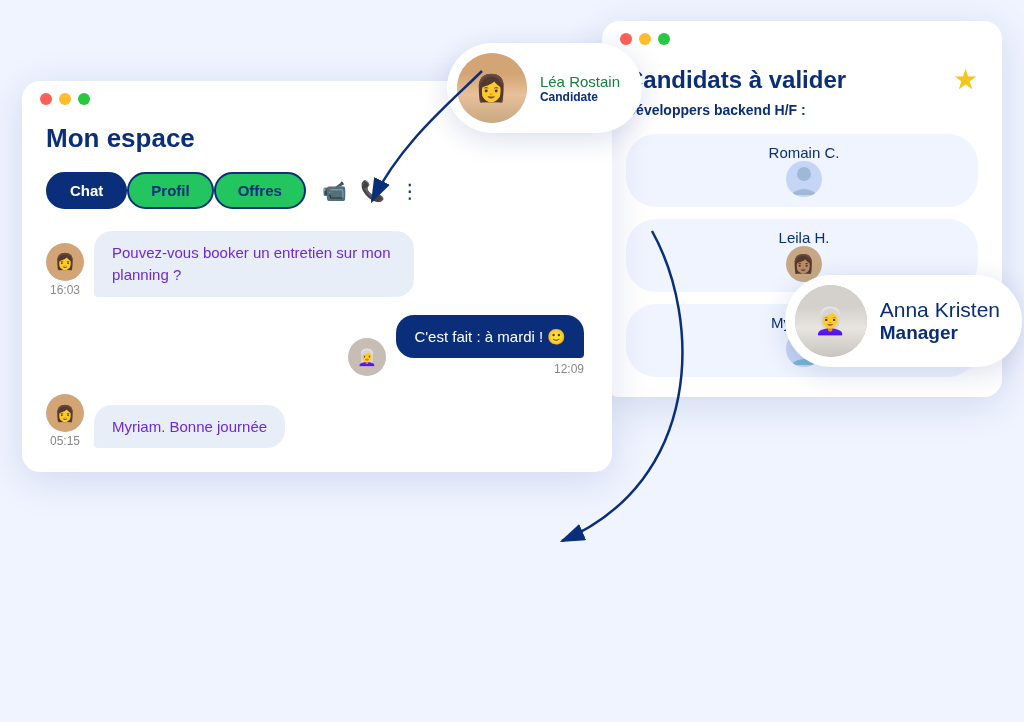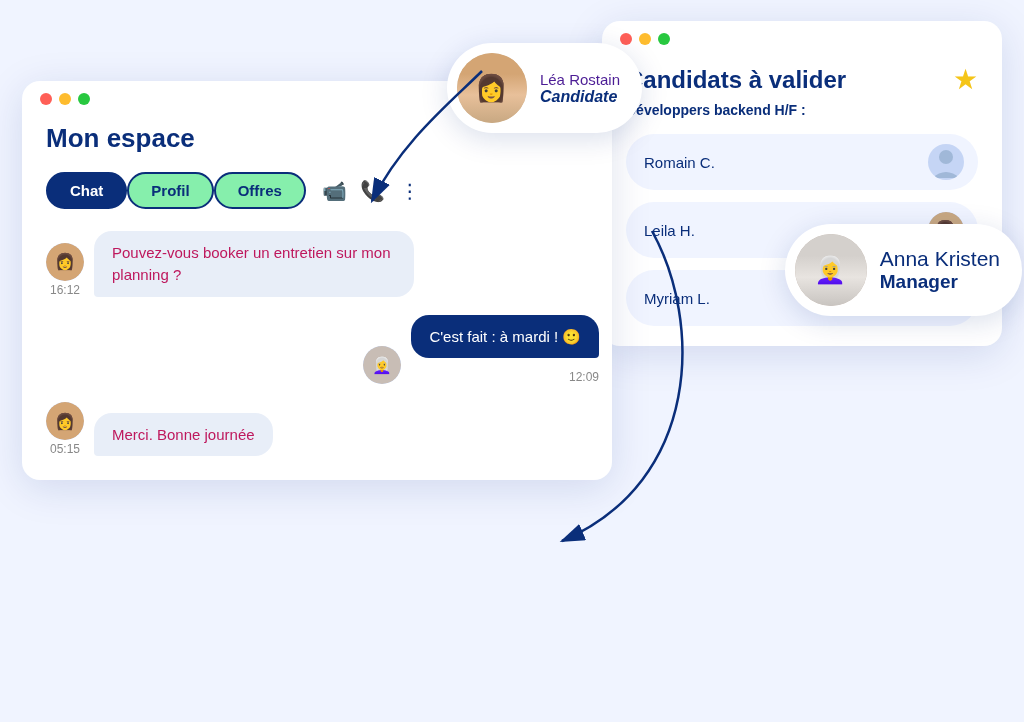--- a/index.html
+++ b/index.html
@@ -44,21 +44,21 @@
 
     .dot {
       width: 12px; height: 12px; border-radius: 50%;
       display: inline-block;
     }
     .dot-red { background: #ff5f57; }
     .dot-yellow { background: #febc2e; }
     .dot-green { background: #28c840; }
 
     .window-body {
-      padding: 0 13px 24px 24px;
+      padding: 0 28px 24px 24px;
     }
 
     .mon-espace-title {
       font-size: 26px;
       font-weight: 800;
       color: #0a2e7a;
       margin: 8px 0 18px 0;
     }
 
     .nav-tabs {
@@ -77,21 +77,21 @@
       border: 2px solid #0a2e7a;
     }
 
     .tab-btn.active {
       background: #0a2e7a;
       color: #fff;
       border-color: #0a2e7a;
     }
 
     .tab-btn.inactive {
-      background: #86efac;
+      background: #22c55e;
       color: #0a2e7a;
       border-color: #0a2e7a;
       text-align: center;
     }
 
     .nav-icons {
       display: flex;
       align-items: center;
       gap: 14px;
       margin-left: 16px;
@@ -137,35 +137,35 @@
     .msg-bubble {
       border-radius: 18px;
       padding: 11px 18px;
       font-size: 15px;
       max-width: 320px;
       line-height: 1.45;
     }
 
     .msg-bubble.left-bubble {
       background: #e8eef8;
-      color: #be185d;
+      color: #6d28d9;
       border-bottom-left-radius: 4px;
     }
 
     .msg-bubble.right-bubble {
       background: #0a2e7a;
       color: #fff;
       border-bottom-right-radius: 4px;
     }
 
     .msg-right-wrapper {
       display: flex;
       flex-direction: column;
       align-items: flex-end;
-      gap: 12px;
+      gap: 4px;
     }
 
     .msg-time-right {
       font-size: 12px;
       color: #888;
     }
 
     
     .profile-badge {
       position: absolute;
@@ -184,29 +184,28 @@
     .profile-badge-avatar {
       width: 70px; height: 70px;
       border-radius: 50%;
       overflow: hidden;
       background: #d4b896;
       flex-shrink: 0;
     }
 
     .profile-badge-info .name {
       font-size: 15px;
-      color: #4c1d95;
+      color: #15803d;
       font-weight: 400;
     }
 
     .profile-badge-info .role {
-      font-size: 16px;
+      font-size: 12px;
       color: #0a2e7a;
       font-weight: 800;
-      font-style: italic;
     }
 
     
     .right-window {
       position: absolute;
       right: 0;
       top: 0;
       width: 400px;
       background: #fff;
       border-radius: 18px;
@@ -250,20 +249,21 @@
       gap: 12px;
     }
 
     .candidate-row {
       display: flex;
       align-items: center;
       justify-content: space-between;
       background: #f0f4ff;
       border-radius: 30px;
       padding: 10px 14px 10px 18px;
+      flex-direction: column;
     }
 
     .candidate-name {
       font-size: 15px;
       color: #0a2e7a;
       font-weight: 500;
     }
 
     .candidate-avatar {
       width: 36px; height: 36px;
@@ -401,21 +401,21 @@
         </div>
       </div>
 
       <div class="chat-messages">
 
         <div class="msg-row left">
           <div style="display:flex;flex-direction:column;align-items:center;gap:2px">
             <div class="msg-avatar">
               <div class="person-small" style="background:#d4a574;">👩</div>
             </div>
-            <span class="msg-time-left">16:12</span>
+            <span class="msg-time-left">16:03</span>
           </div>
           <div class="msg-bubble left-bubble">Pouvez-vous booker un entretien sur mon planning ?</div>
         </div>
 
         <div class="msg-row right">
           <div class="msg-right-wrapper">
             <div class="msg-bubble right-bubble">C'est fait : à mardi ! 🙂</div>
             <span class="msg-time-right">12:09</span>
           </div>
           <div class="msg-avatar">
@@ -423,21 +423,21 @@
           </div>
         </div>
 
         <div class="msg-row left">
           <div style="display:flex;flex-direction:column;align-items:center;gap:2px">
             <div class="msg-avatar">
               <div class="person-small" style="background:#d4a574;">👩</div>
             </div>
             <span class="msg-time-left">05:15</span>
           </div>
-          <div class="msg-bubble left-bubble">Merci. Bonne journée</div>
+          <div class="msg-bubble left-bubble">Myriam. Bonne journée</div>
         </div>
 
       </div>
     </div>
   </div>
 
   <div class="right-window">
 
     <div class="window-titlebar">
       <span class="dot dot-red"></span>

